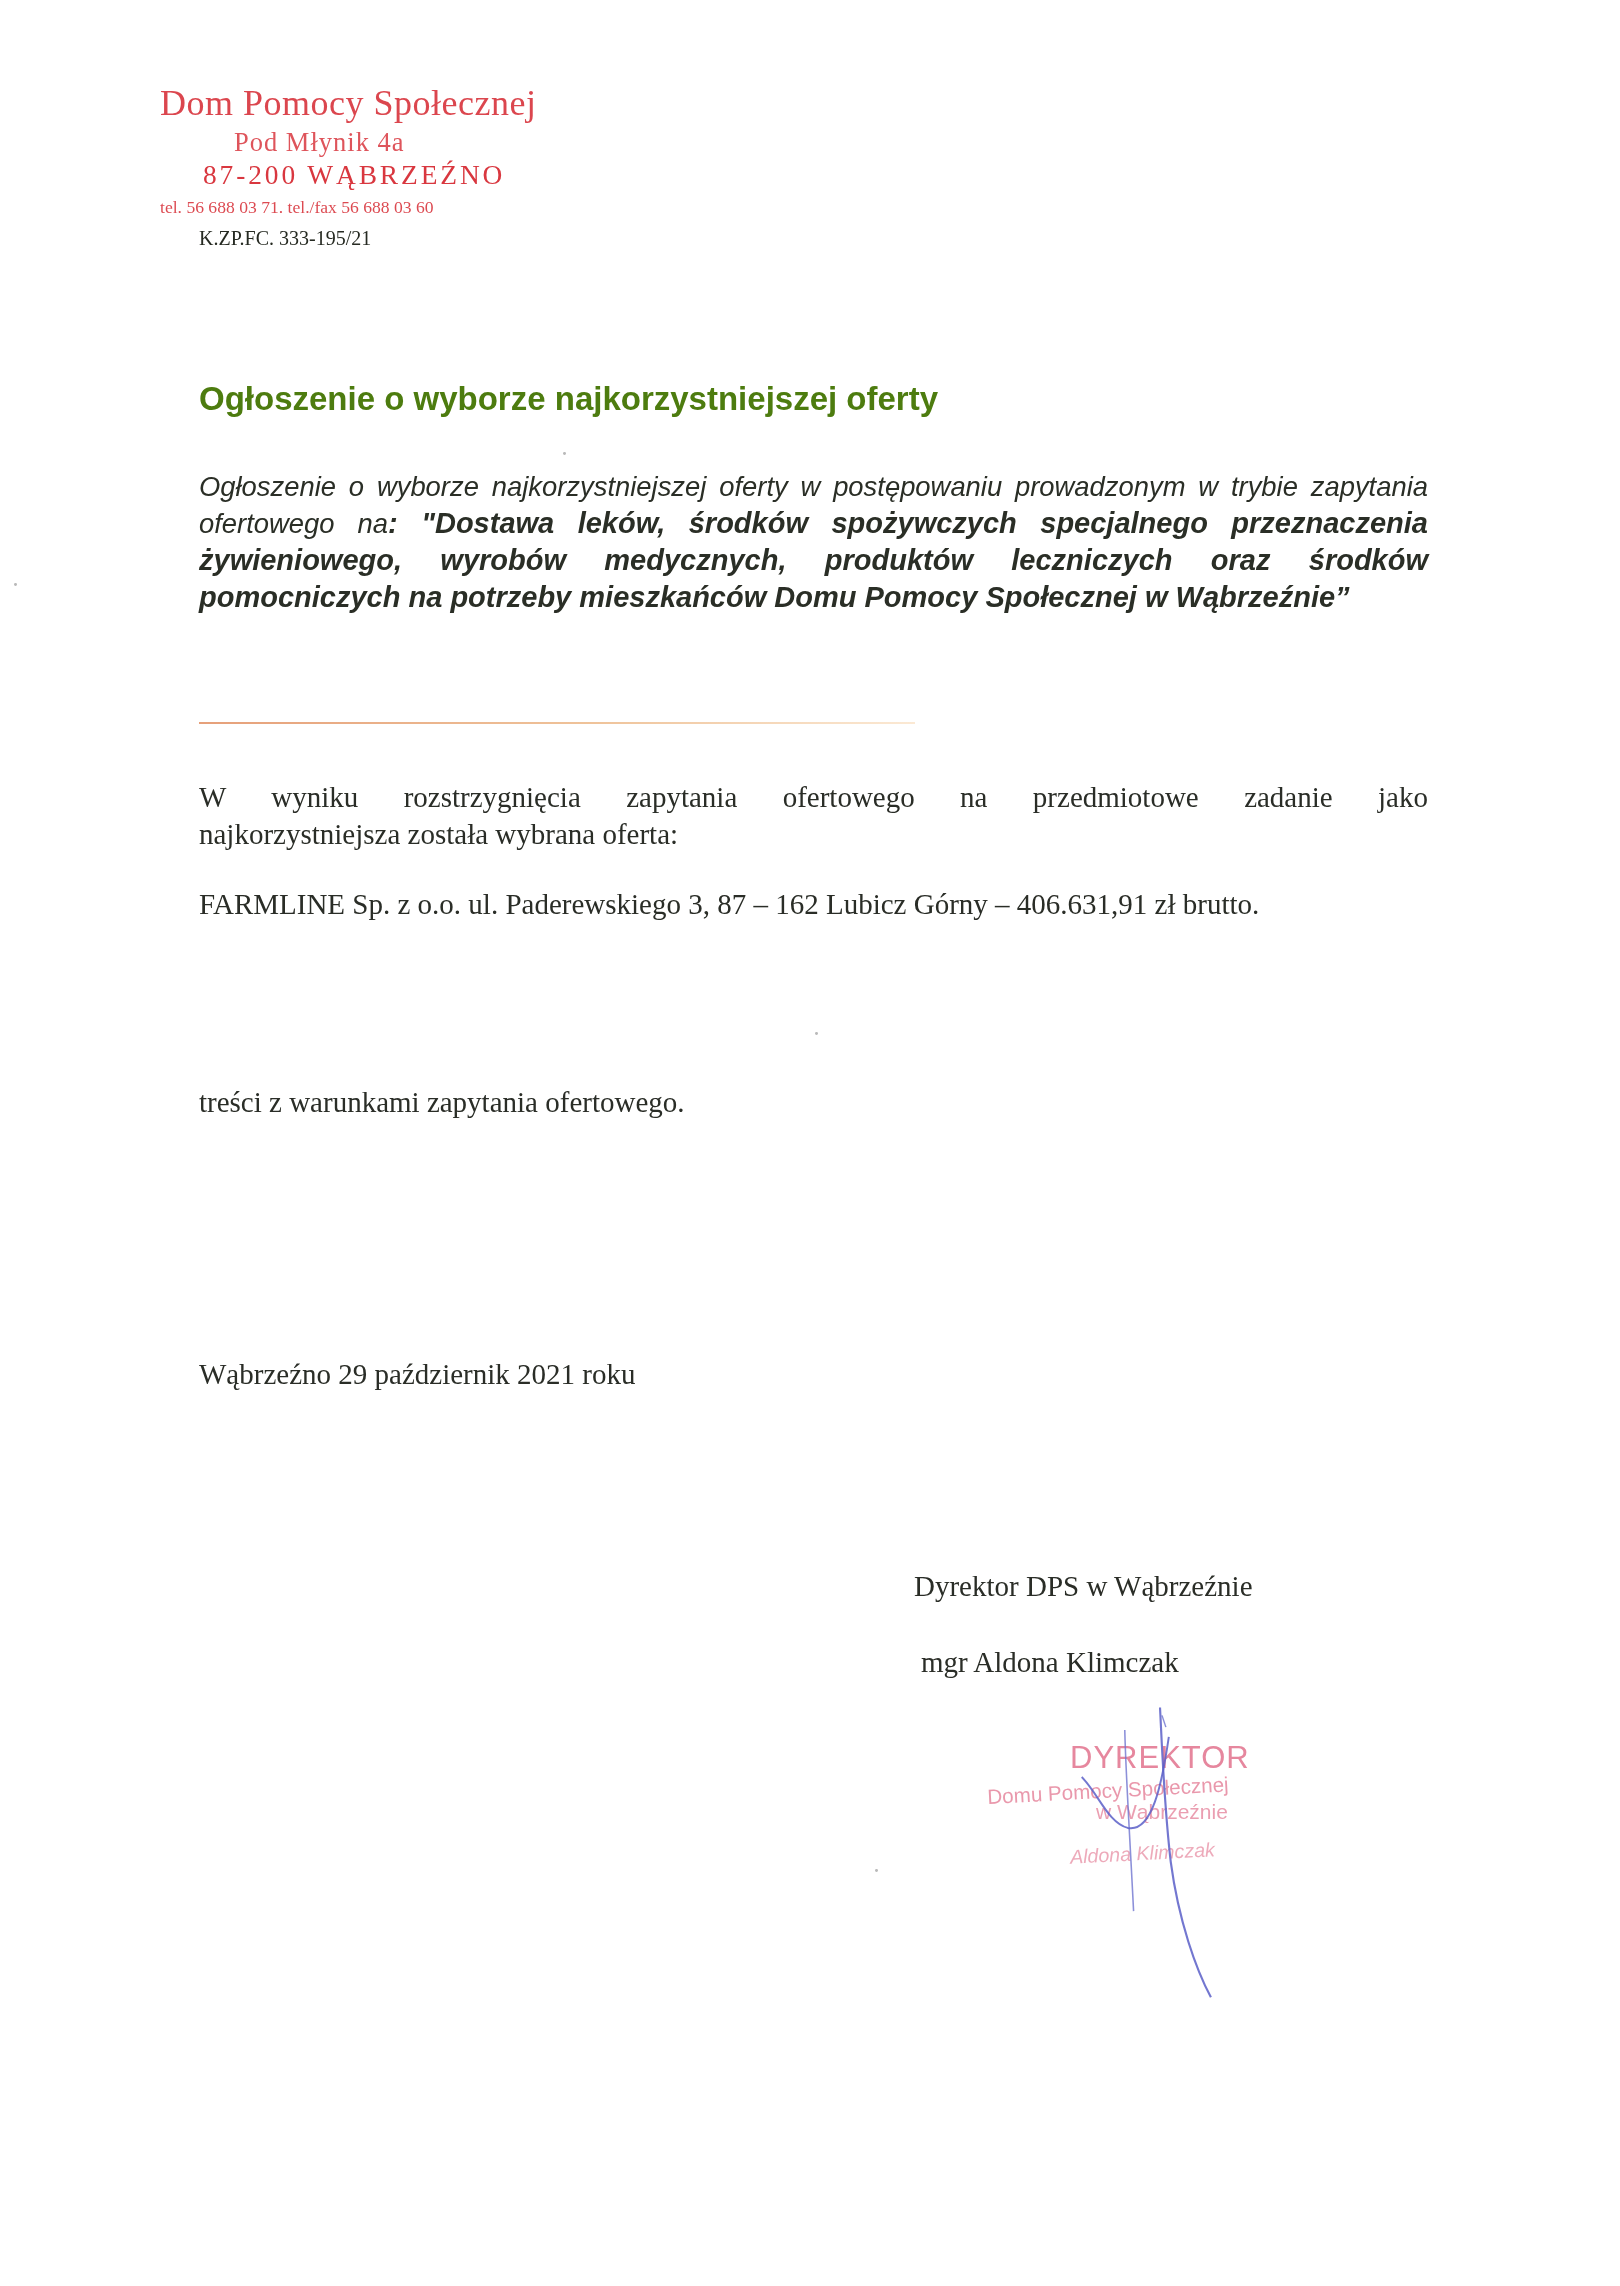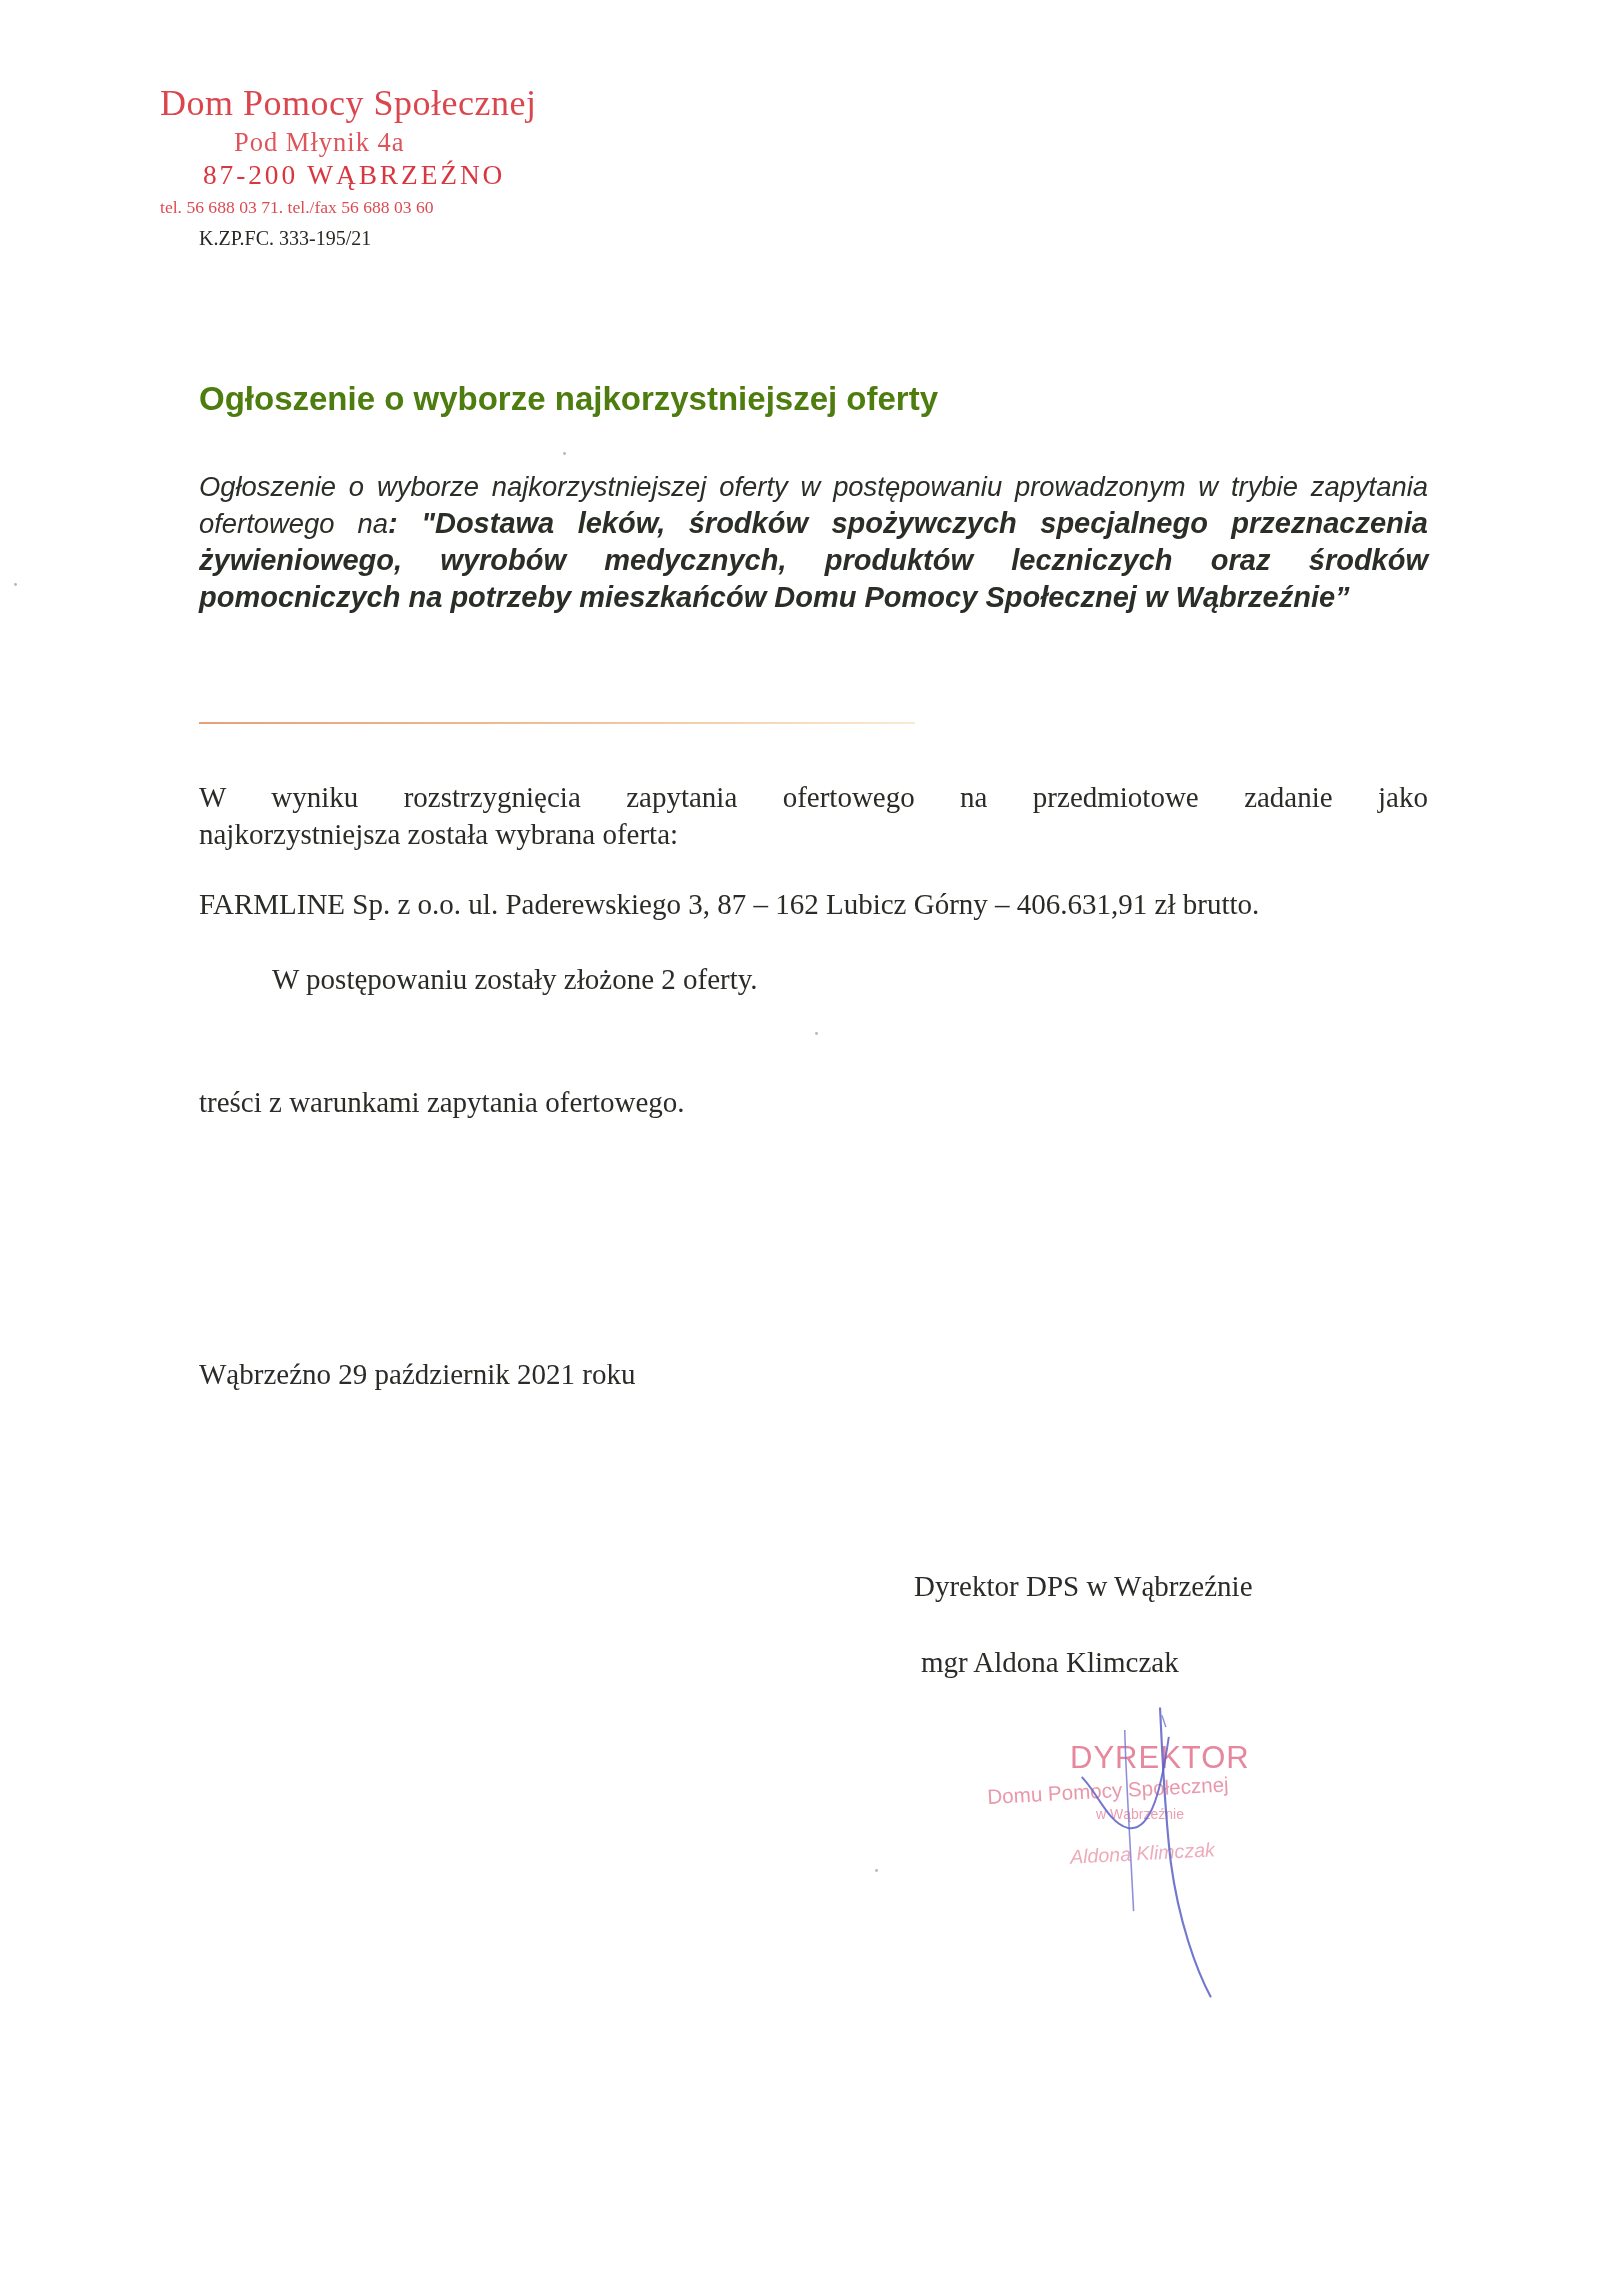--- a/index.html
+++ b/index.html
@@ -31,21 +31,21 @@
   .p4 .first { display: block; text-align: justify; text-align-last: justify; }
   .date { position: absolute; left: 199px; top: 1358px; white-space: nowrap; }
 
   .sig-title { position: absolute; left: 914px; top: 1570px; white-space: nowrap; }
   .sig-name { position: absolute; left: 921px; top: 1646px; white-space: nowrap; text-align: right; }
 
   
   .dir-stamp { position: absolute; left: 985px; top: 1740px; width: 323px; height: 157px; font-family: "Liberation Sans", "DejaVu Sans", sans-serif; color: #e6879e; }
   .dir-stamp .d1 { position: absolute; left: 85px; top: 0; font-size: 31px; letter-spacing: 1px; white-space: nowrap; }
   .dir-stamp .d2 { position: absolute; left: 2.9px; top: 45px; font-size: 20.6px; white-space: nowrap; transform: rotate(-3deg); transform-origin: left bottom; opacity: 0.85; }
-  .dir-stamp .d3 { position: absolute; left: 111px; top: 66px; font-size: 14px; white-space: nowrap; opacity: 0.8; }
+  .dir-stamp .d3 { position: absolute; left: 111px; top: 60px; font-size: 21px; white-space: nowrap; opacity: 0.8; }
   .dir-stamp .d4 { position: absolute; left: 85px; top: 102px; font-size: 19.6px; font-style: italic; white-space: nowrap; opacity: 0.7; transform: rotate(-3deg); }
 
   .signature { position: absolute; left: 961px; top: 1686px; width: 353px; height: 323px; }
 
   .speck { position: absolute; width: 2.9px; height: 2.9px; border-radius: 50%; background: #b9b9b9; }
 </style>
 </head>
 <body>
 
 <div class="page">
@@ -69,21 +69,20 @@
 
   <div class="divider"></div>
 
   <div class="body-text p1">
     <span class="first">W wyniku rozstrzygnięcia zapytania ofertowego na przedmiotowe zadanie jako</span>
     <span>najkorzystniejsza została wybrana oferta:</span>
   </div>
 
   <div class="body-text p2">FARMLINE Sp. z o.o. ul. Paderewskiego 3, 87 – 162 Lubicz Górny – 406.631,91 zł brutto.</div>
 
-  <div class="body-text p3">W postępowaniu zostały złożone 2 oferty.</div>
 
   <span class="speck" style="left:815px; top:1032px;"></span>
 
   <div class="body-text p4">
     <span>treści z warunkami zapytania ofertowego.</span>
   </div>
 
   <div class="body-text date">Wąbrzeźno 29 październik 2021 roku</div>
 
   <div class="body-text sig-title">Dyrektor DPS w Wąbrzeźnie</div>

